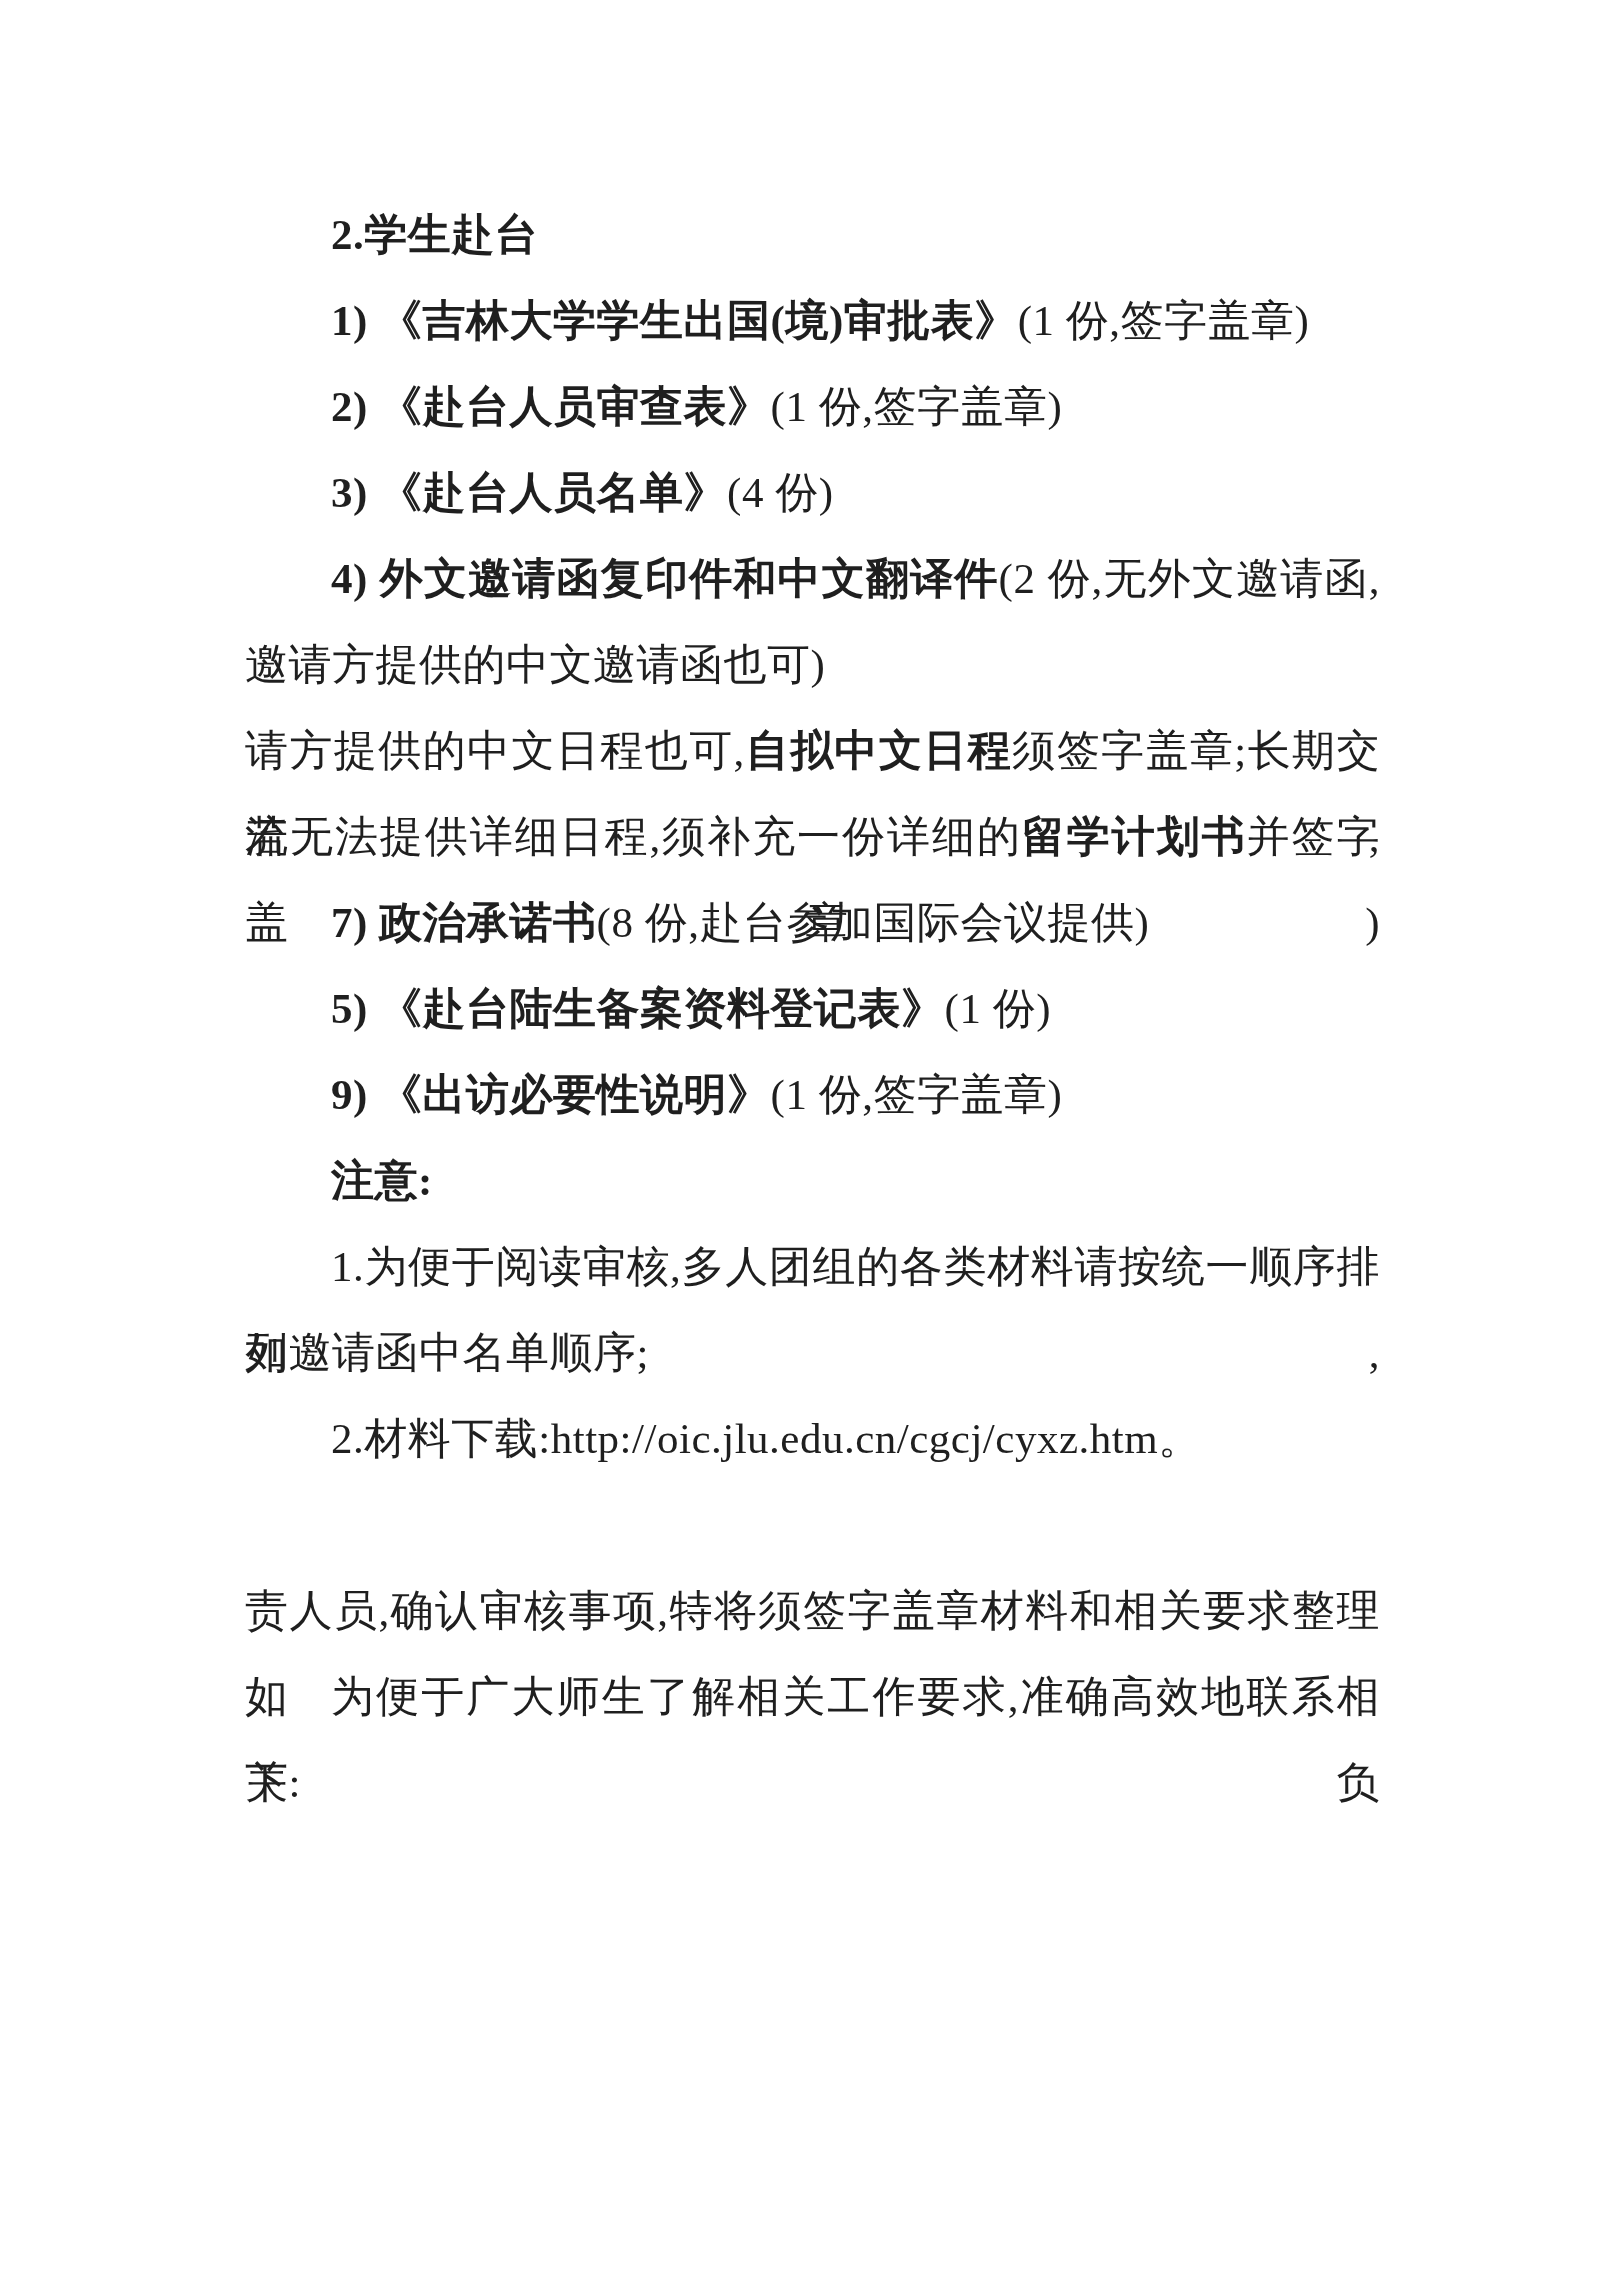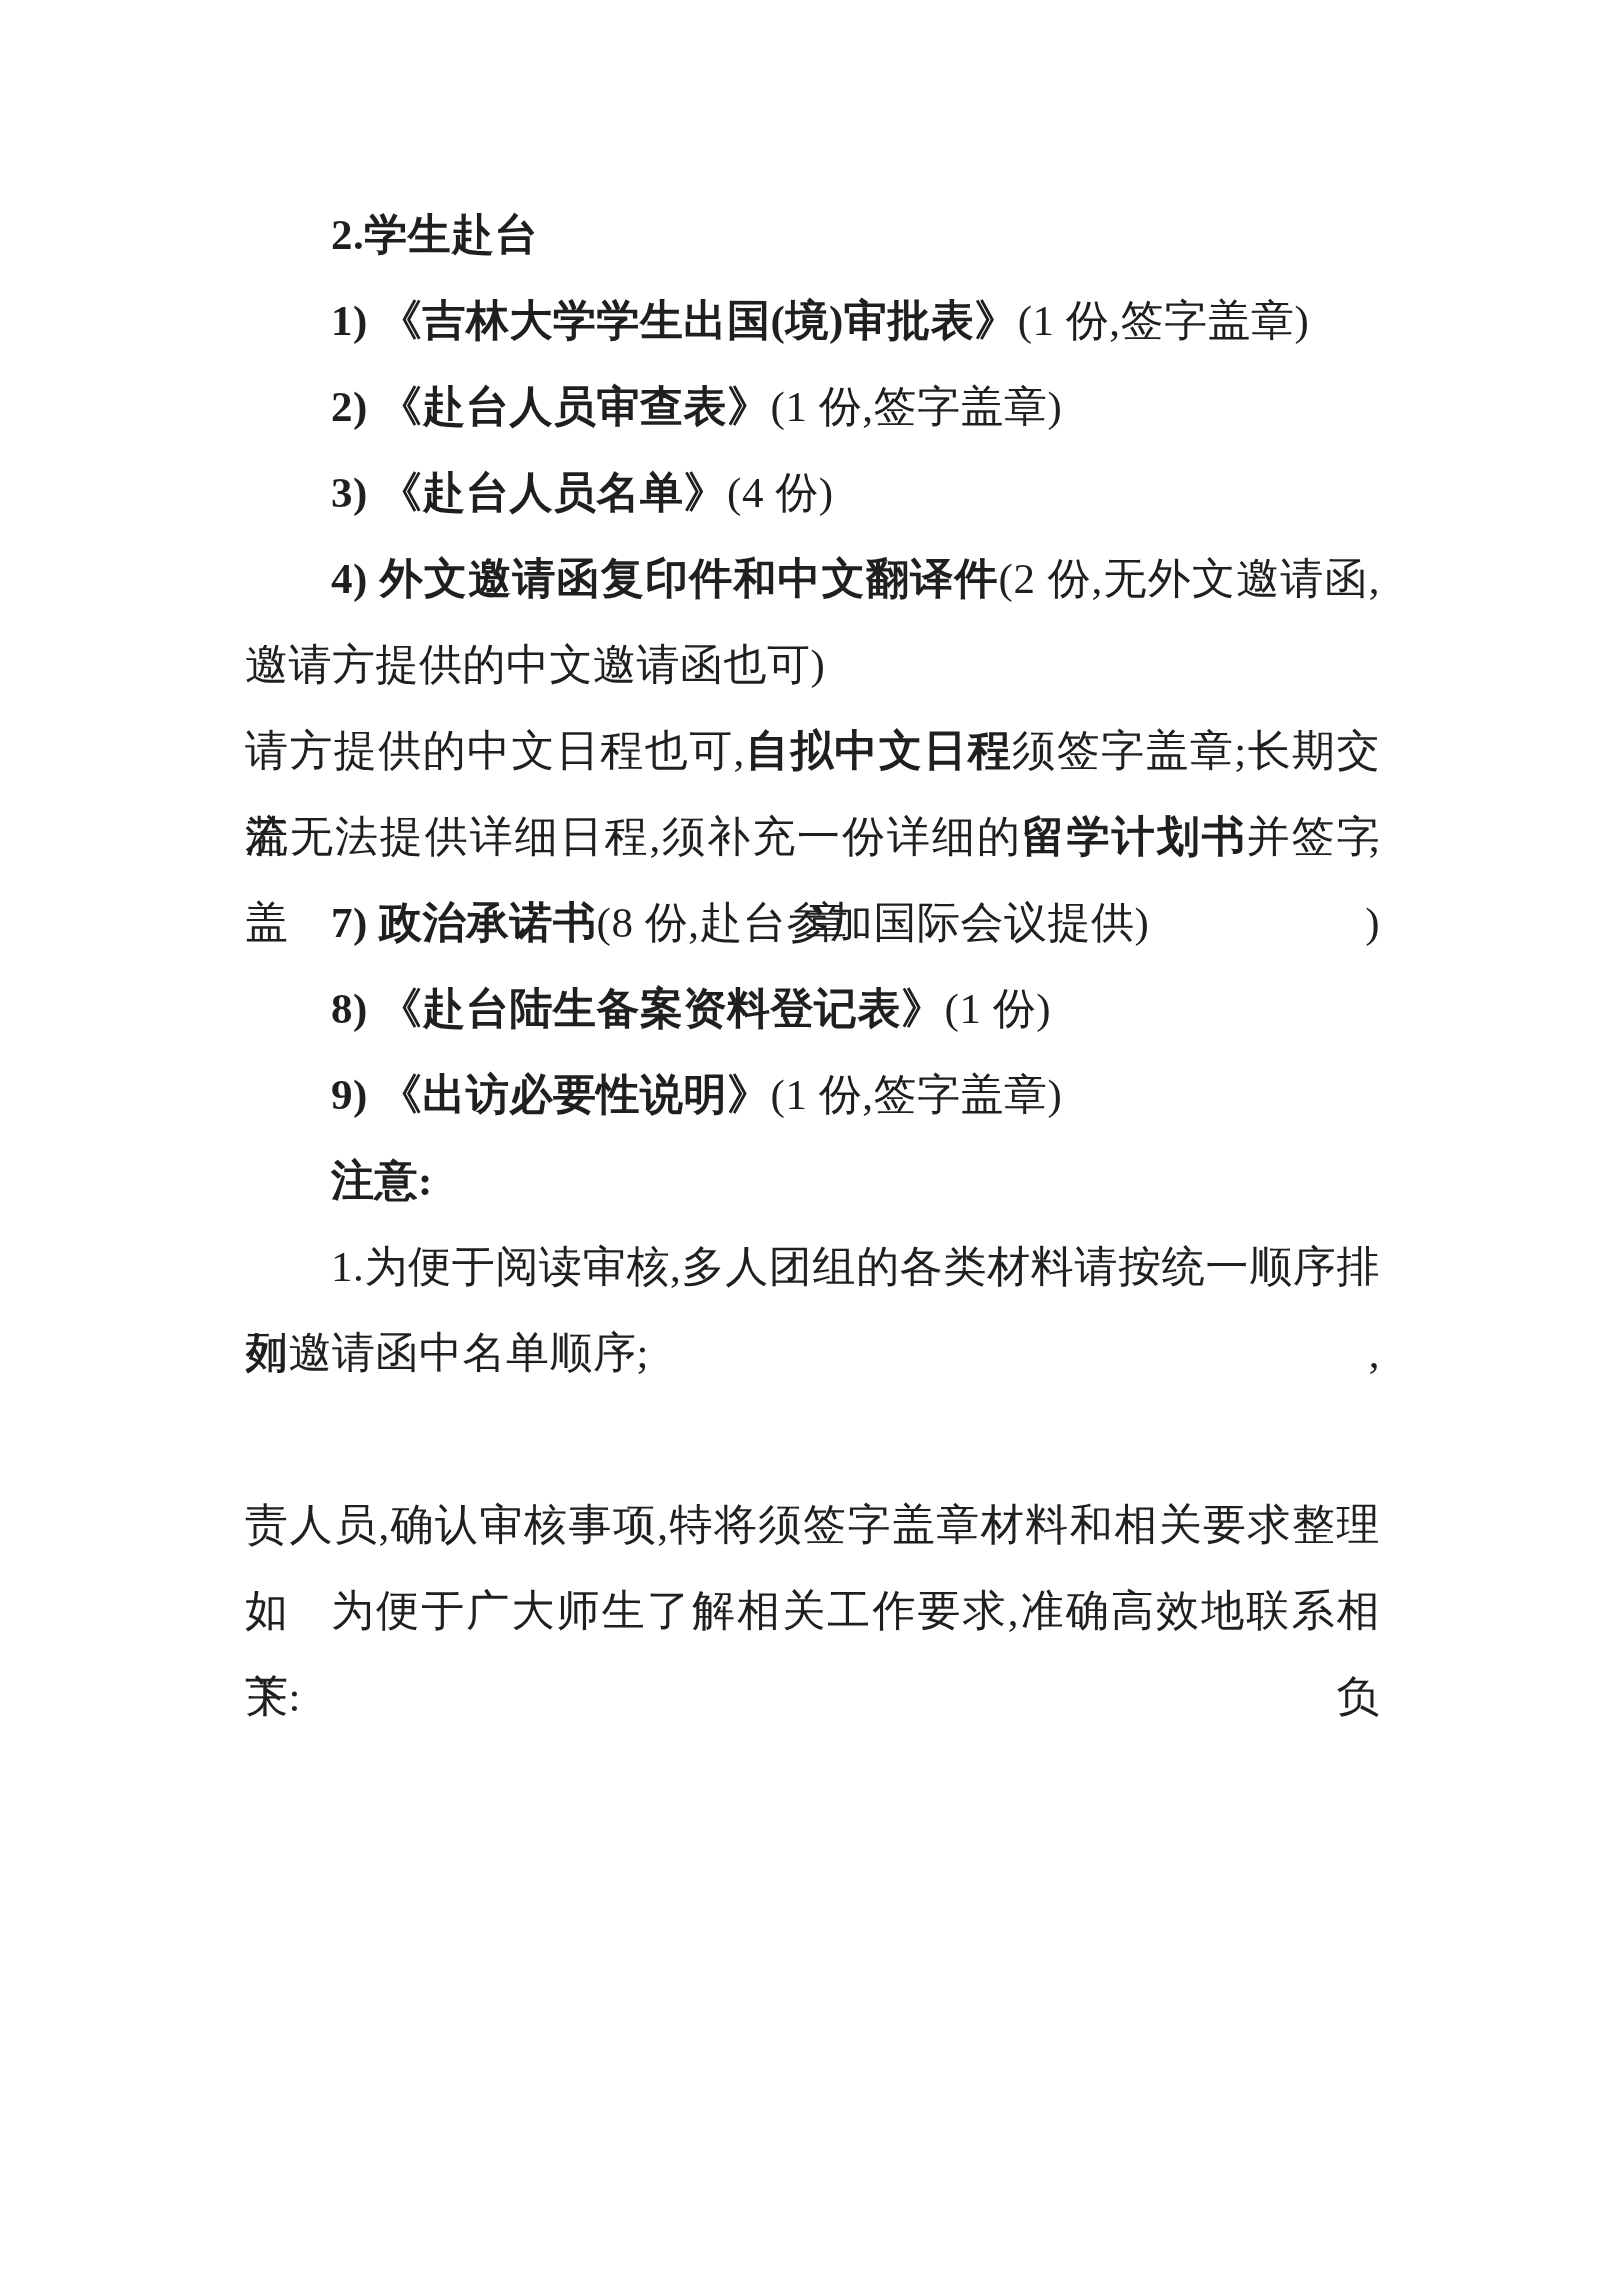--- a/index.html
+++ b/index.html
@@ -43,24 +43,25 @@
   <div class="doc" style="color: rgb(31, 31, 31);">
       <div class="line indent"><span class="bold">2.学生赴台</span></div>
       <div class="line indent"><span class="bold">1) 《吉林大学学生出国(境)审批表》</span><span>(1 份,签字盖章)</span></div>
       <div class="line indent"><span class="bold">2) 《赴台人员审查表》</span><span>(1 份,签字盖章)</span></div>
       <div class="line indent"><span class="bold">3) 《赴台人员名单》</span><span>(4 份)</span></div>
       <div class="line indent fill"><span class="bold">4) 外文邀请函复印件和中文翻译件</span><span>(2 份,无外文邀请函,</span></div>
       <div class="line"><span>邀请方提供的中文邀请函也可)</span></div>
       <div class="line fill"><span>请方提供的中文日程也可,</span><span class="bold">自拟中文日程</span><span>须签字盖章;长期交流,</span></div>
       <div class="line fill"><span>若无法提供详细日程,须补充一份详细的</span><span class="bold">留学计划书</span><span>并签字盖章)</span></div>
       <div class="line indent"><span class="bold">7) 政治承诺书</span><span>(8 份,赴台参加国际会议提供)</span></div>
-      <div class="line indent"><span class="bold">8) 《赴台陆生备案资料登记表》</span><span>(1 份)</span></div>
+      <div class="line indent"><span class="bold">5) 《赴台陆生备案资料登记表》</span><span>(1 份)</span></div>
       <div class="line indent"><span class="bold">9) 《出访必要性说明》</span><span>(1 份,签字盖章)</span></div>
       <div class="line indent"><span class="bold">注意:</span></div>
       <div class="line indent fill"><span>1.为便于阅读审核,多人团组的各类材料请按统一顺序排列,</span></div>
       <div class="line"><span>如邀请函中名单顺序;</span></div>
+      <div class="line indent"><span>2.材料下载:</span><span>http://oic.jlu.edu.cn/cgcj/cyxz.htm</span><span>。</span></div>
       <div class="line">&nbsp;</div>
       <div class="line fill"><span>责人员,确认审核事项,特将须签字盖章材料和相关要求整理如</span></div>
       <div class="line indent fill"><span>为便于广大师生了解相关工作要求,准确高效地联系相关负</span></div>
       <div class="line"><span>下:</span></div>
     </div>
 </div>
 
 
 </body></html>

